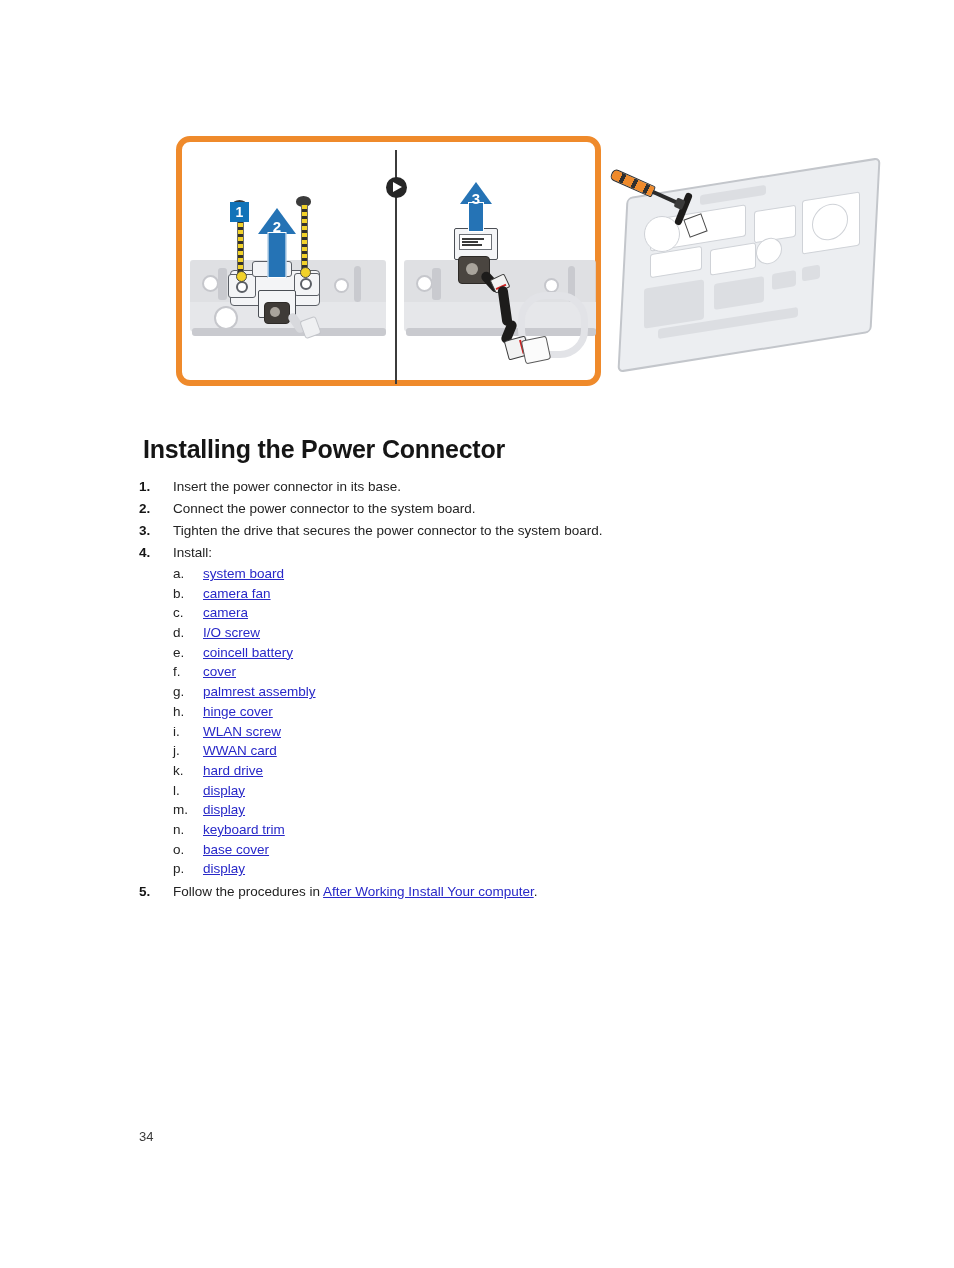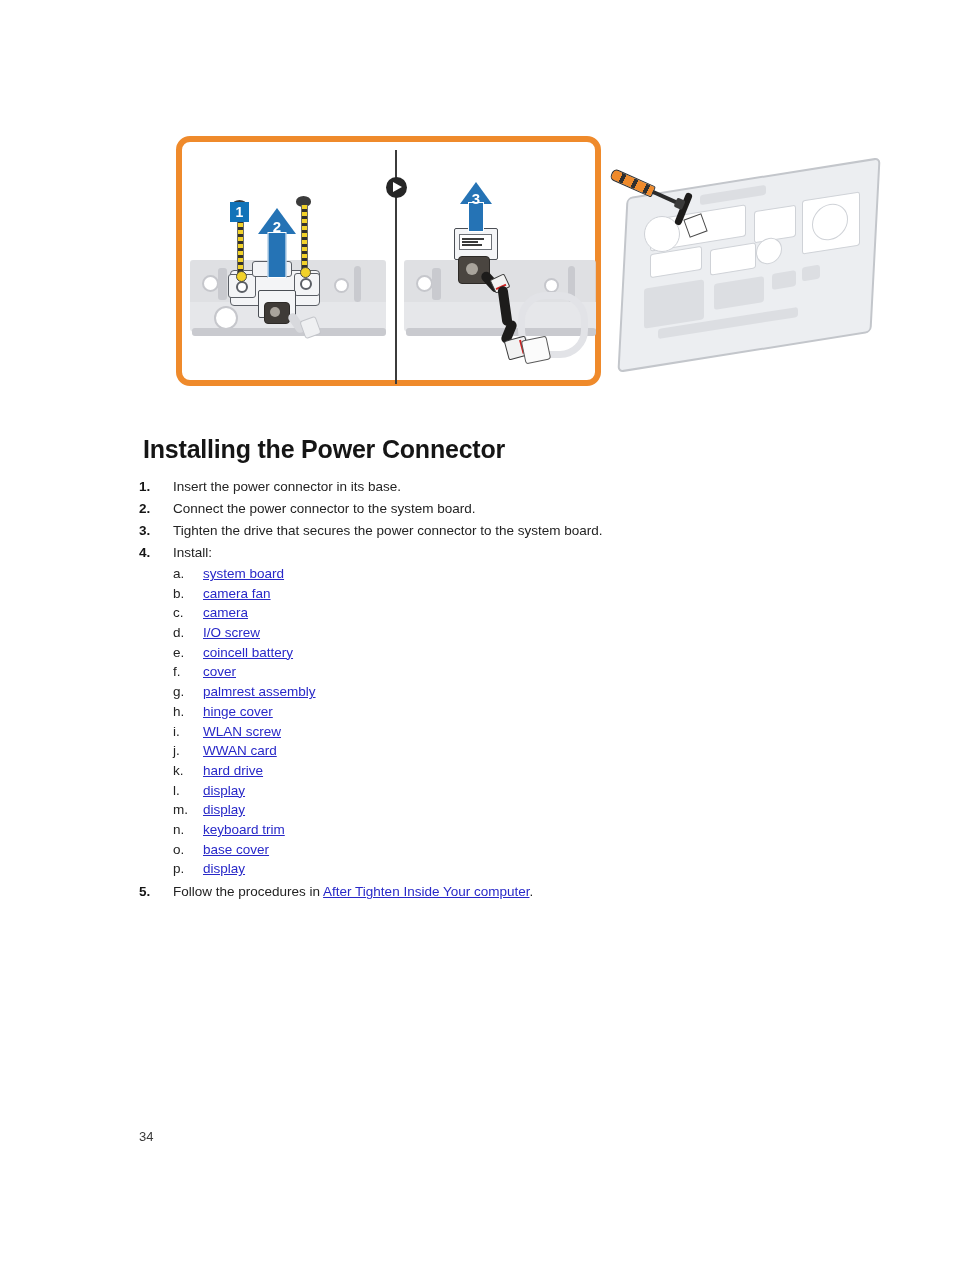--- a/index.html
+++ b/index.html
@@ -629,19 +629,19 @@
         <a class="lk" href="#">base cover</a>
       </li>
       <li class="subitem">
         <span class="alpha">p.</span>
         <a class="lk" href="#">display</a>
       </li>
     </ul>
 
     <div class="step" style="margin-top:2px;">
       <span class="num">5.</span>
-      <span class="txt"><span>Follow the procedures in </span><a class="lk" href="#">After Tighten Inside Your computer</a><span>.</span></span>
+      <span class="txt"><span>Follow the procedures in </span><a class="lk" href="#">After Working Install Your computer</a><span>.</span></span>
     </div>
   </div>
 
   <div class="pagenum">34</div>
 
 </div>
 
 </body></html>

